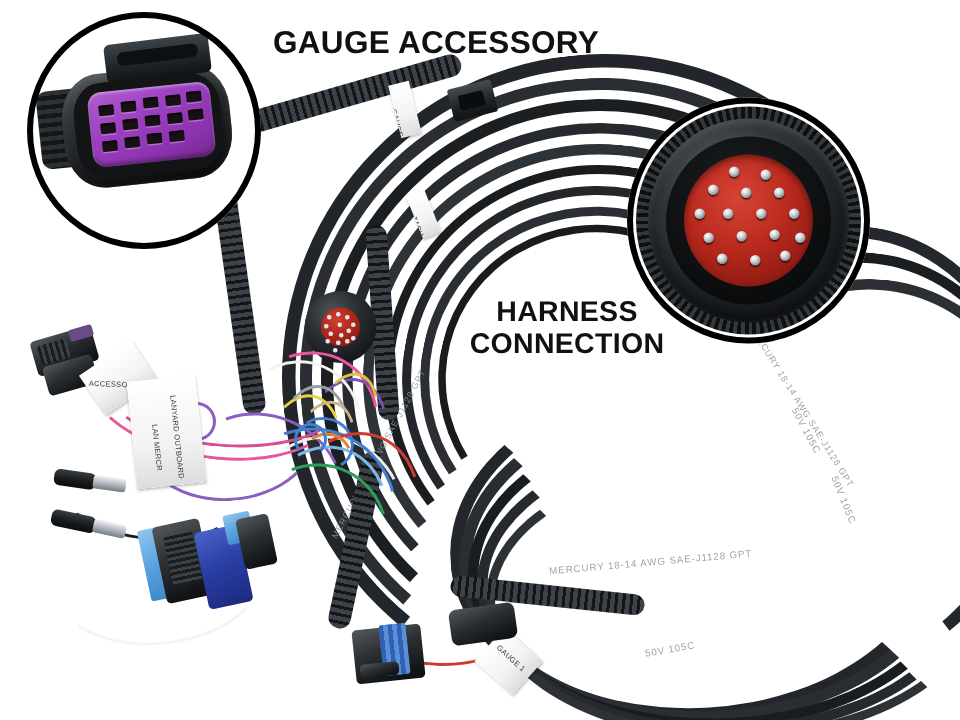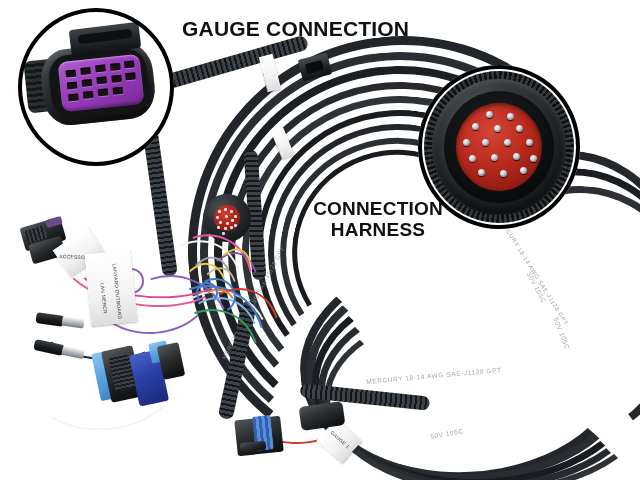--- a/index.html
+++ b/index.html
@@ -399,21 +399,21 @@
       <div class="pin" style="left:57px;top:50px;width:7px;height:7px;"></div>
       <div class="pin" style="left:74px;top:52px;width:7px;height:7px;"></div>
       <div class="pin" style="left:22px;top:66px;width:7px;height:7px;"></div>
       <div class="pin" style="left:44px;top:67px;width:7px;height:7px;"></div>
       <div class="pin" style="left:64px;top:64px;width:7px;height:7px;"></div>
     </div>
   </div>
   <div class="insetRing" style="left:418px;top:65px;width:162px;height:164px;"></div>
 
   <div class="calloutText" style="left:182px;top:18px;font-size:21px;">
-    <span>GAUGE CONNECTION</span>
+    <span>GAUGE ACCESSORY</span>
   </div>
 
   <div class="calloutText" style="left:304px;top:199px;font-size:19px;text-align:center;width:148px;">
+    <div>HARNESS</div>
     <div>CONNECTION</div>
-    <div>HARNESS</div>
   </div>
 
 </div>
 
 </body></html>

